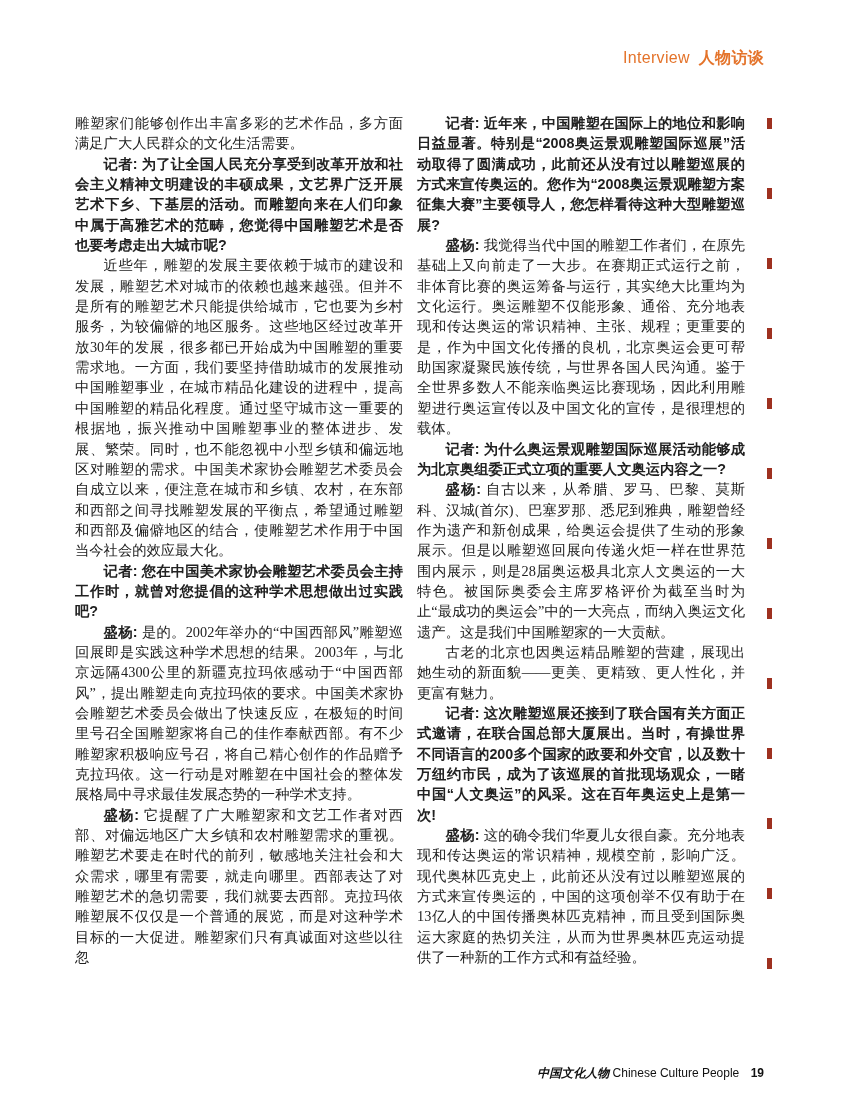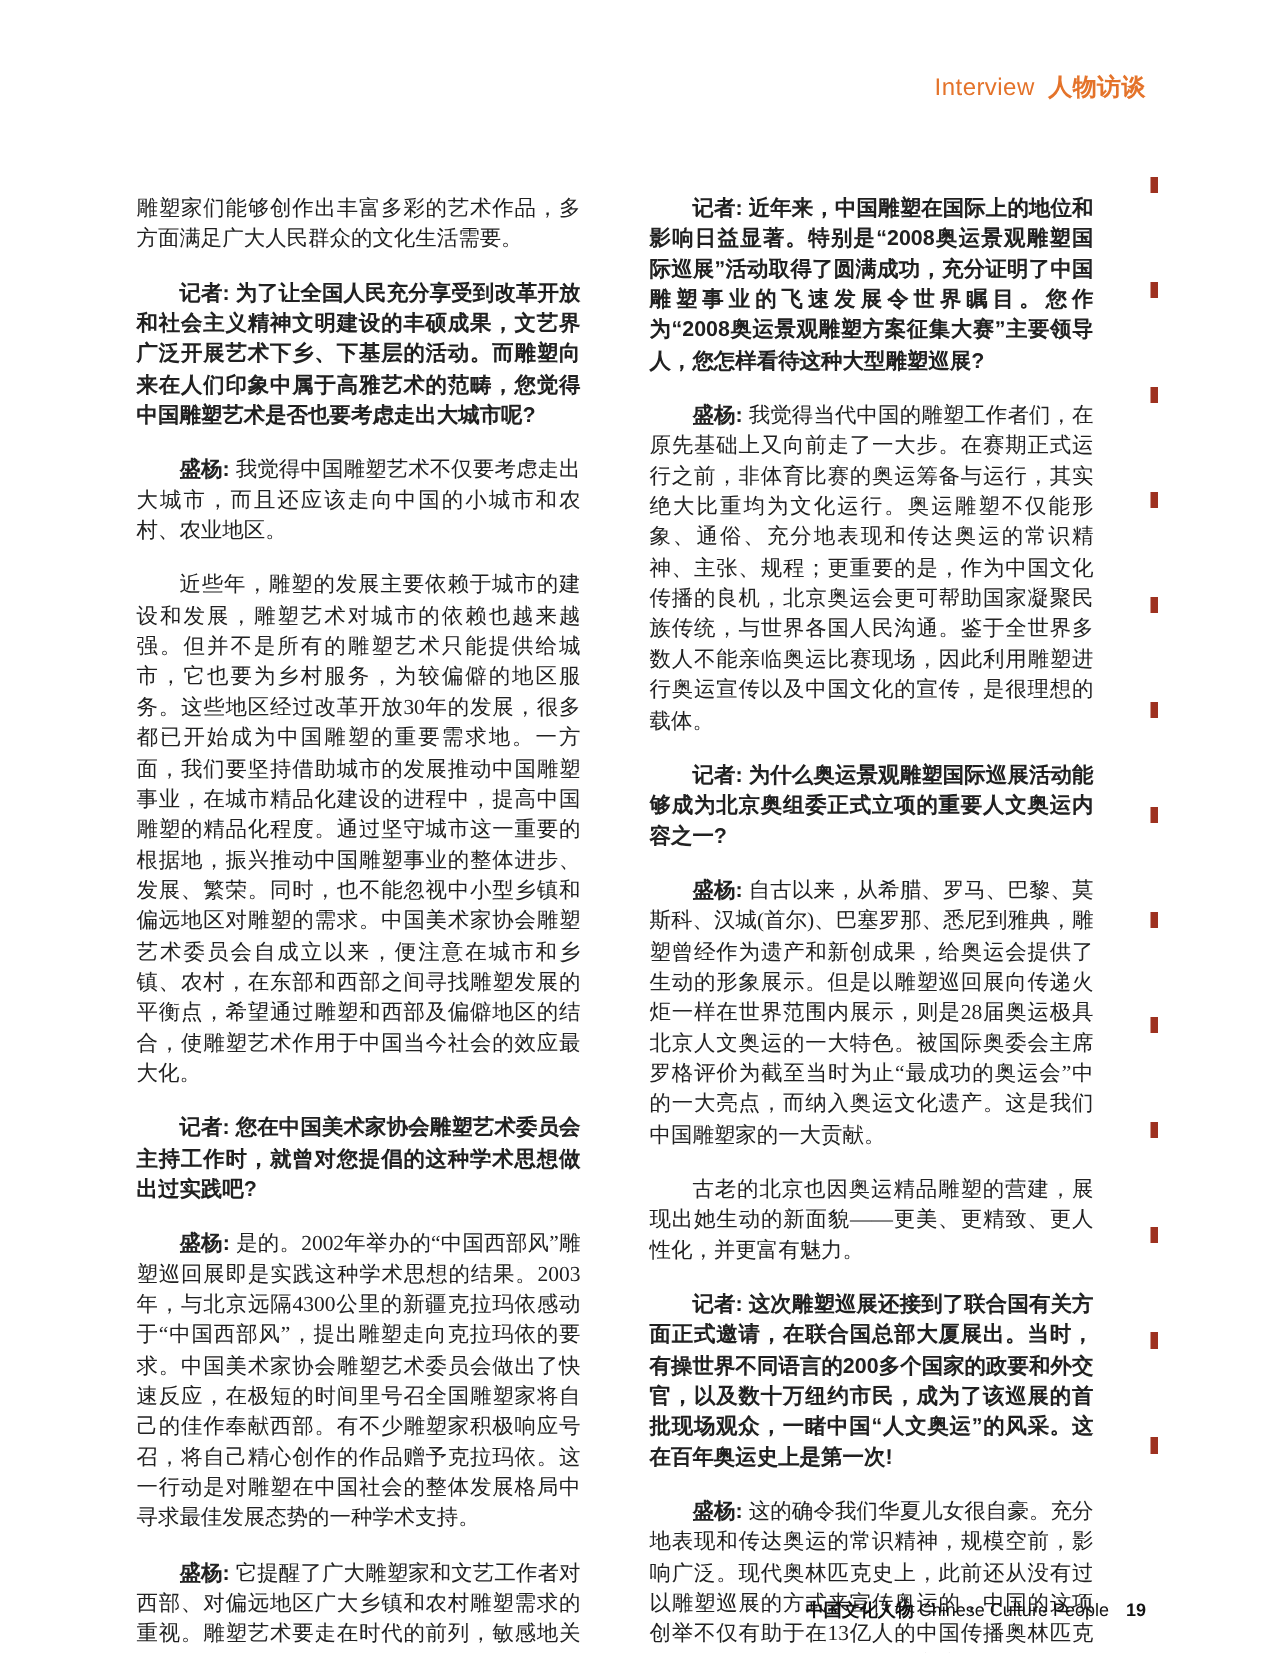--- a/index.html
+++ b/index.html
@@ -30,21 +30,21 @@
     display: flex;
     gap: 14px;
   }
   .col {
     width: 328px;
     font-size: 14.3px;
     line-height: 20.35px;
     text-align: justify;
     color: #212121;
   }
-  .col p { margin: 16px; text-indent: 2em; }
+  .col p { margin: 0; text-indent: 2em; }
   .col p.cont { text-indent: 0; }
   .q, .speaker {
     font-weight: bold;
     font-family: "Liberation Sans", sans-serif;
   }
   .edge-dashes {
     position: absolute;
     right: 48px;
     top: 118px;
     width: 5px;
@@ -53,48 +53,47 @@
   }
   .footer {
     position: absolute;
     top: 1065px;
     right: 56px;
     font-size: 12px;
     color: #111111;
     font-family: "Liberation Sans", sans-serif;
     white-space: nowrap;
   }
-  .footer .zh { font-weight: bold; }
+  .footer .zh { font-weight: bold; font-style: italic; }
   .footer .num { font-weight: bold; margin-left: 8px; margin-top: 36px; }
 </style>
 </head>
 <body>
 
 <div class="page">
 
   <div class="header-tag">
     <span class="en">Interview</span><span class="zh">人物访谈</span>
   </div>
 
   <div class="edge-dashes"></div>
 
   <div class="article">
 
     <div class="col">
       <p class="cont"><span>雕塑家们能够创作出丰富多彩的艺术作品，多方面满足广大人民群众的文化生活需要。</span></p>
       <p class="q"><span class="speaker">记者: </span><span>为了让全国人民充分享受到改革开放和社会主义精神文明建设的丰硕成果，文艺界广泛开展艺术下乡、下基层的活动。而雕塑向来在人们印象中属于高雅艺术的范畴，您觉得中国雕塑艺术是否也要考虑走出大城市呢?</span></p>
-      <p><span class="speaker">盛杨: </span><span>我觉得中国雕塑艺术不仅要考虑走出大城市，而且还应该走向中国的小城市和农村、农业地区。</span></p>
       <p><span>近些年，雕塑的发展主要依赖于城市的建设和发展，雕塑艺术对城市的依赖也越来越强。但并不是所有的雕塑艺术只能提供给城市，它也要为乡村服务，为较偏僻的地区服务。这些地区经过改革开放30年的发展，很多都已开始成为中国雕塑的重要需求地。一方面，我们要坚持借助城市的发展推动中国雕塑事业，在城市精品化建设的进程中，提高中国雕塑的精品化程度。通过坚守城市这一重要的根据地，振兴推动中国雕塑事业的整体进步、发展、繁荣。同时，也不能忽视中小型乡镇和偏远地区对雕塑的需求。中国美术家协会雕塑艺术委员会自成立以来，便注意在城市和乡镇、农村，在东部和西部之间寻找雕塑发展的平衡点，希望通过雕塑和西部及偏僻地区的结合，使雕塑艺术作用于中国当今社会的效应最大化。</span></p>
       <p class="q"><span class="speaker">记者: </span><span>您在中国美术家协会雕塑艺术委员会主持工作时，就曾对您提倡的这种学术思想做出过实践吧?</span></p>
       <p><span class="speaker">盛杨: </span><span>是的。2002年举办的“中国西部风”雕塑巡回展即是实践这种学术思想的结果。2003年，与北京远隔4300公里的新疆克拉玛依感动于“中国西部风”，提出雕塑走向克拉玛依的要求。中国美术家协会雕塑艺术委员会做出了快速反应，在极短的时间里号召全国雕塑家将自己的佳作奉献西部。有不少雕塑家积极响应号召，将自己精心创作的作品赠予克拉玛依。这一行动是对雕塑在中国社会的整体发展格局中寻求最佳发展态势的一种学术支持。</span></p>
       <p><span class="speaker">盛杨: </span><span>它提醒了广大雕塑家和文艺工作者对西部、对偏远地区广大乡镇和农村雕塑需求的重视。雕塑艺术要走在时代的前列，敏感地关注社会和大众需求，哪里有需要，就走向哪里。西部表达了对雕塑艺术的急切需要，我们就要去西部。克拉玛依雕塑展不仅仅是一个普通的展览，而是对这种学术目标的一大促进。雕塑家们只有真诚面对这些以往忽</span></p>
     </div>
 
     <div class="col">
-      <p class="q"><span class="speaker">记者: </span><span>近年来，中国雕塑在国际上的地位和影响日益显著。特别是“2008奥运景观雕塑国际巡展”活动取得了圆满成功，充分证明了中国雕塑事业的飞速发展令世界瞩目。您作为“2008奥运景观雕塑方案征集大赛”主要领导人，您怎样看待这种大型雕塑巡展?</span></p>
+      <p class="q"><span class="speaker">记者: </span><span>近年来，中国雕塑在国际上的地位和影响日益显著。特别是“2008奥运景观雕塑国际巡展”活动取得了圆满成功，此前还从没有过以雕塑巡展的方式来宣传奥运的。您作为“2008奥运景观雕塑方案征集大赛”主要领导人，您怎样看待这种大型雕塑巡展?</span></p>
       <p><span class="speaker">盛杨: </span><span>我觉得当代中国的雕塑工作者们，在原先基础上又向前走了一大步。在赛期正式运行之前，非体育比赛的奥运筹备与运行，其实绝大比重均为文化运行。奥运雕塑不仅能形象、通俗、充分地表现和传达奥运的常识精神、主张、规程；更重要的是，作为中国文化传播的良机，北京奥运会更可帮助国家凝聚民族传统，与世界各国人民沟通。鉴于全世界多数人不能亲临奥运比赛现场，因此利用雕塑进行奥运宣传以及中国文化的宣传，是很理想的载体。</span></p>
       <p class="q"><span class="speaker">记者: </span><span>为什么奥运景观雕塑国际巡展活动能够成为北京奥组委正式立项的重要人文奥运内容之一?</span></p>
       <p><span class="speaker">盛杨: </span><span>自古以来，从希腊、罗马、巴黎、莫斯科、汉城(首尔)、巴塞罗那、悉尼到雅典，雕塑曾经作为遗产和新创成果，给奥运会提供了生动的形象展示。但是以雕塑巡回展向传递火炬一样在世界范围内展示，则是28届奥运极具北京人文奥运的一大特色。被国际奥委会主席罗格评价为截至当时为止“最成功的奥运会”中的一大亮点，而纳入奥运文化遗产。这是我们中国雕塑家的一大贡献。</span></p>
       <p><span>古老的北京也因奥运精品雕塑的营建，展现出她生动的新面貌——更美、更精致、更人性化，并更富有魅力。</span></p>
       <p class="q"><span class="speaker">记者: </span><span>这次雕塑巡展还接到了联合国有关方面正式邀请，在联合国总部大厦展出。当时，有操世界不同语言的200多个国家的政要和外交官，以及数十万纽约市民，成为了该巡展的首批现场观众，一睹中国“人文奥运”的风采。这在百年奥运史上是第一次!</span></p>
       <p><span class="speaker">盛杨: </span><span>这的确令我们华夏儿女很自豪。充分地表现和传达奥运的常识精神，规模空前，影响广泛。现代奥林匹克史上，此前还从没有过以雕塑巡展的方式来宣传奥运的，中国的这项创举不仅有助于在13亿人的中国传播奥林匹克精神，而且受到国际奥运大家庭的热切关注，从而为世界奥林匹克运动提供了一种新的工作方式和有益经验。</span></p>
     </div>
 
   </div>
 

